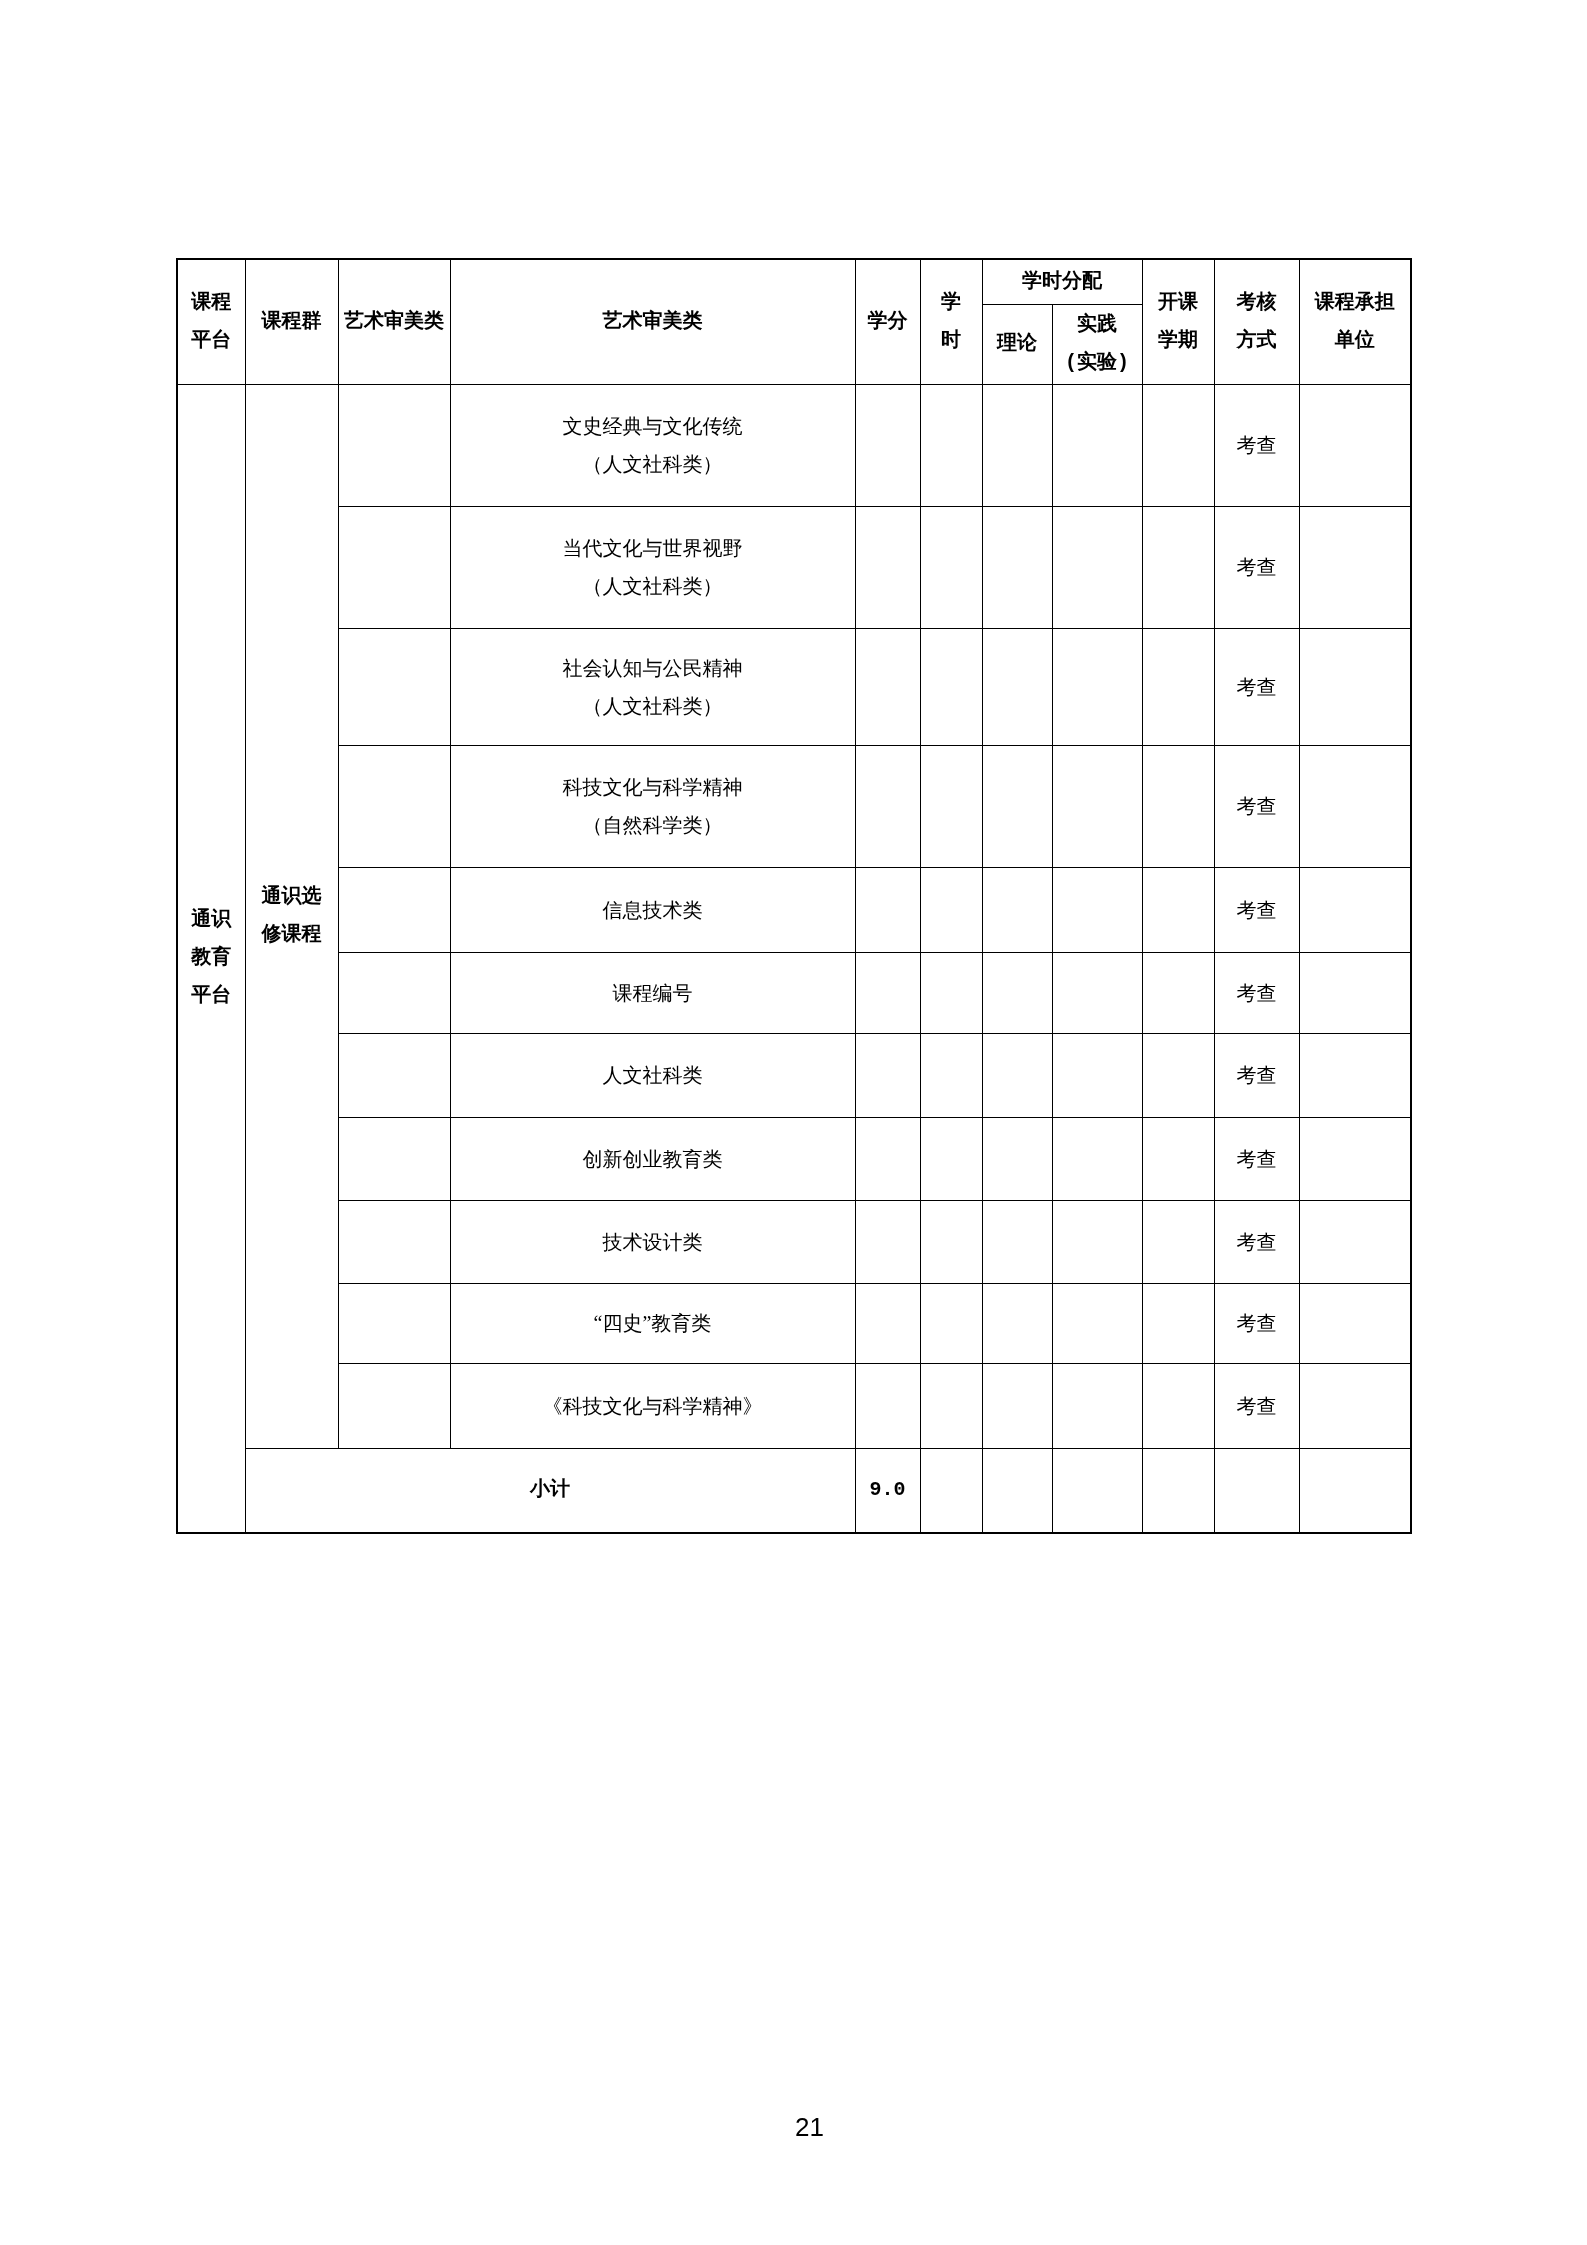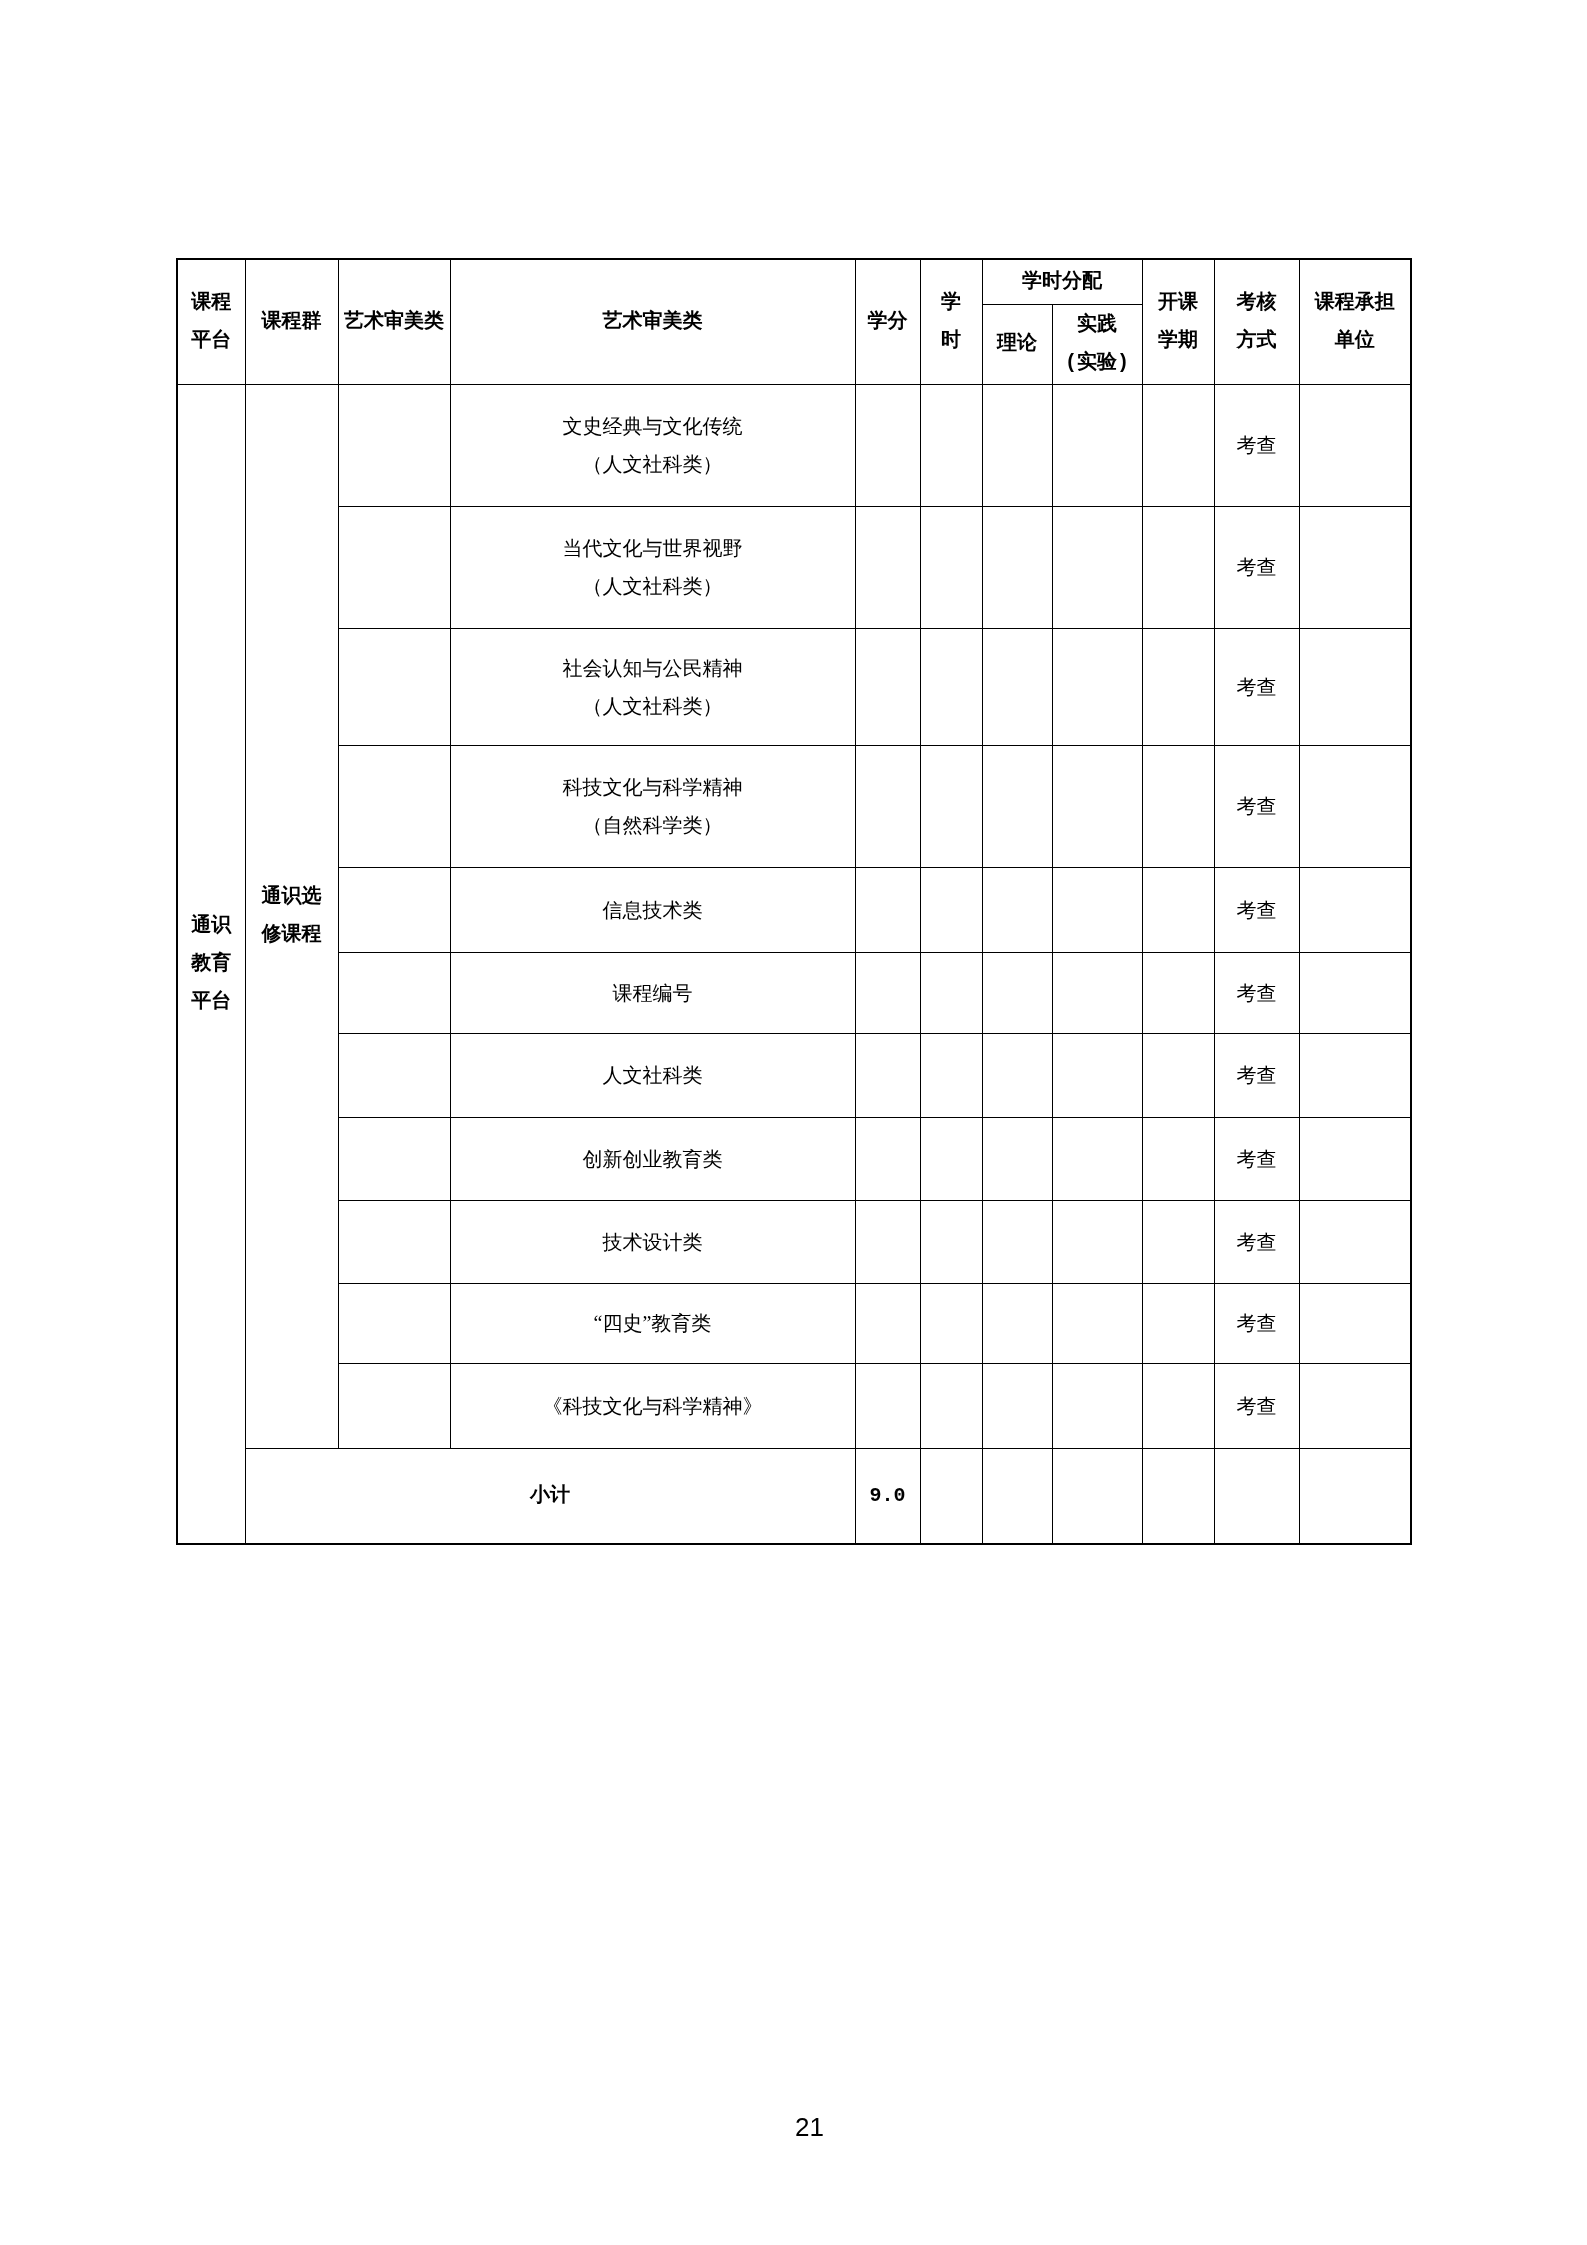--- a/index.html
+++ b/index.html
@@ -234,21 +234,21 @@
     <td class="name-cell">《科技文化与科学精神》</td>
     <td></td>
     <td></td>
     <td></td>
     <td></td>
     <td></td>
     <td>考查</td>
     <td></td>
   </tr>
 
-  <tr style="height:96px">
+  <tr style="height:85px">
     <td colspan="3" class="bold">小计</td>
     <td class="bold">9.0</td>
     <td></td>
     <td></td>
     <td></td>
     <td></td>
     <td></td>
     <td></td>
   </tr>
 </tbody>

